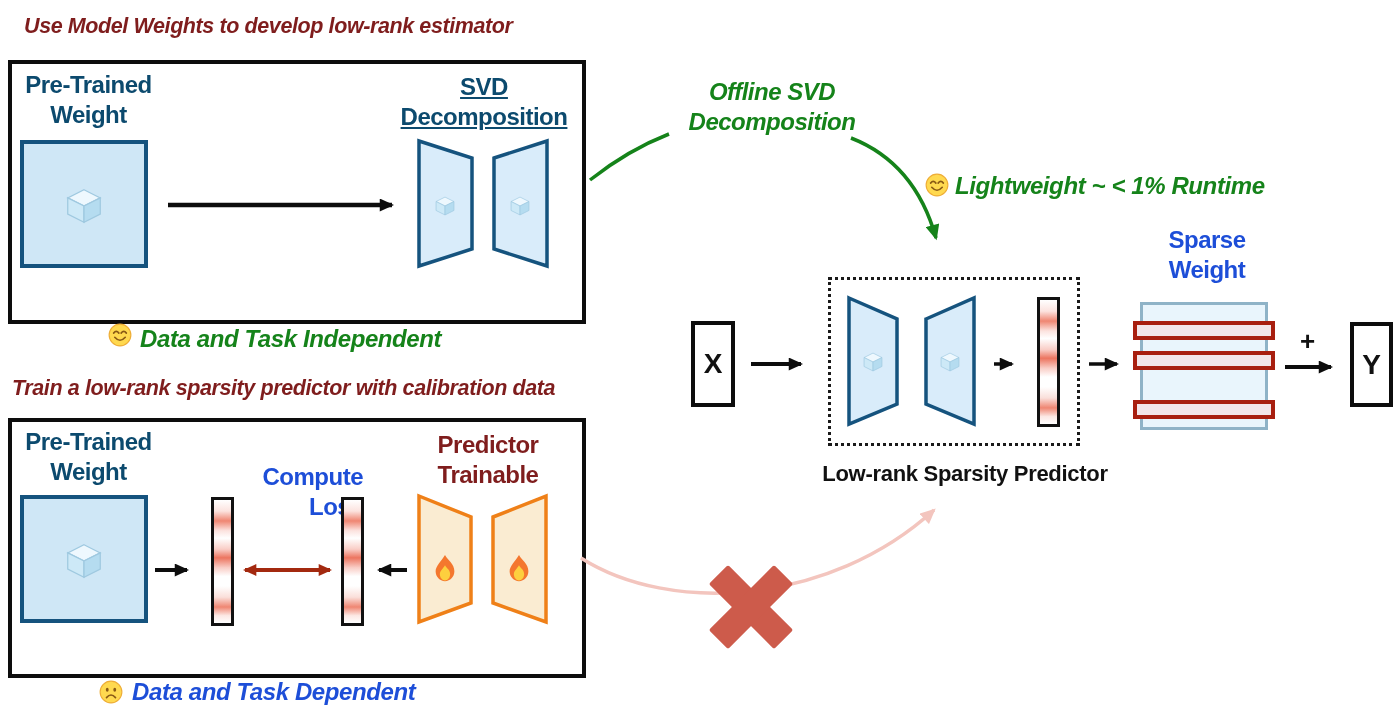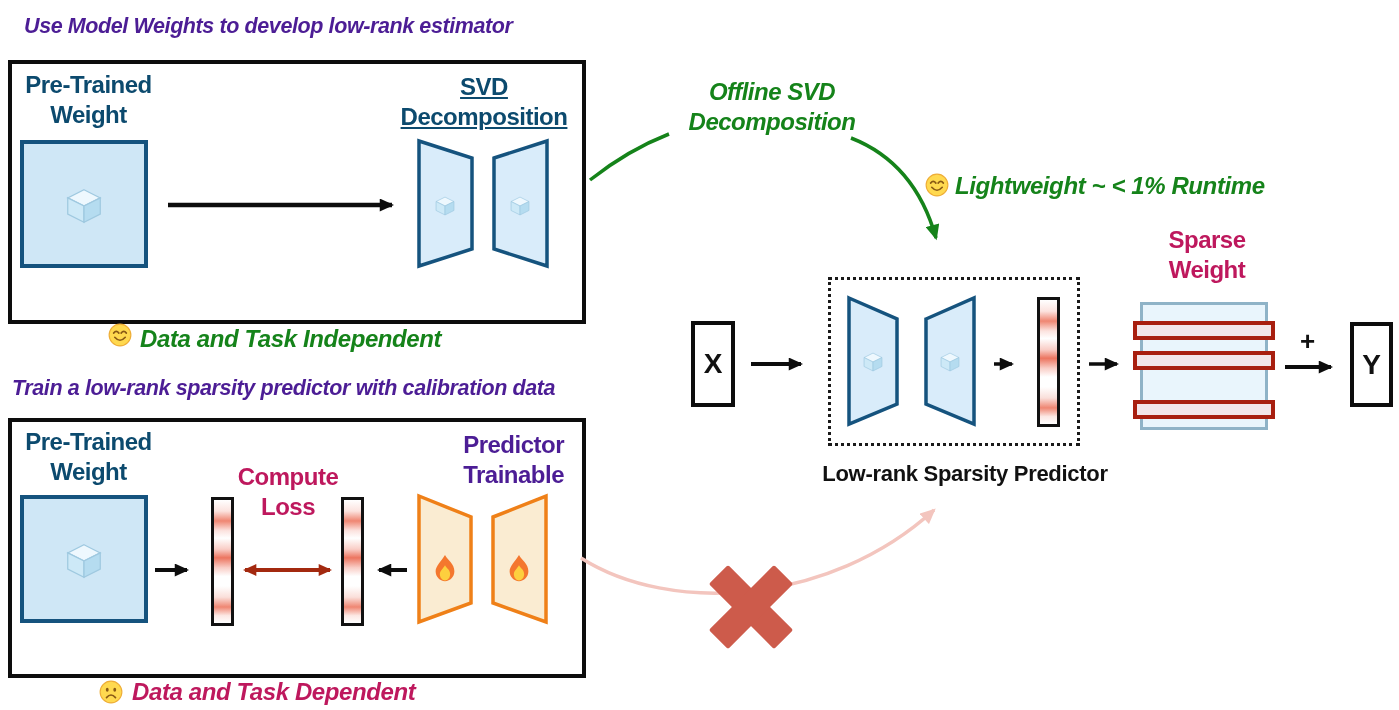--- a/index.html
+++ b/index.html
@@ -3,24 +3,24 @@
 <meta charset="utf-8">
 <style>
   html,body{margin:0;padding:0;background:#fff;}
   .canvas{position:relative;width:1399px;height:710px;background:#ffffff;overflow:hidden;
           font-family:"Liberation Sans",sans-serif;}
   .abs{position:absolute;}
   .h{font-style:italic;font-weight:700;font-size:21.5px;letter-spacing:-0.4px;white-space:nowrap;}
   .lbl{font-weight:700;font-size:24px;letter-spacing:-0.5px;text-align:center;line-height:1.25;}
   .note{font-weight:700;font-size:24px;letter-spacing:-0.4px;white-space:nowrap;font-style:italic;}
   .cap{font-weight:700;font-size:22px;letter-spacing:-0.3px;text-align:center;color:#111;}
-  .c-orange{color:#4c1d95;text-align:right;}
+  .c-orange{color:#7f1d1d;}
   .c-blue{color:#0c4a6e;}
   .c-green{color:#15831a;}
-  .c-red{color:#be185d;}
+  .c-red{color:#1d4ed8;}
   .panel{background:#fff;border:4px solid #0d0d0d;}
   .wsquare{background:#cfe7f6;border:4px solid #15537e;box-sizing:border-box;}
   .vbar{box-sizing:border-box;width:23px;border:3px solid #111;
         background:linear-gradient(180deg,
           #ffffff 0%, #fce3df 9%, #ef8672 17%, #fce3df 25%, #ffffff 31%,
           #f9cdc6 40%, #ec7560 47%, #f9cdc6 55%, #ffffff 62%, #ffffff 70%,
           #fadfda 79%, #ef8672 87%, #fce8e4 94%, #ffffff 100%);}
   .xybox{box-sizing:border-box;border:4px solid #0d0d0d;background:#fff;display:flex;
          align-items:center;justify-content:center;font-weight:700;font-size:28px;color:#111;}
   .dotted{box-sizing:border-box;border:3px dotted #1a1a1a;background:transparent;}
@@ -51,21 +51,21 @@
   </div>
   <div class="abs note c-green" style="left:140px;top:325px;">Data and Task Independent</div>
 
   <div class="abs panel" style="left:8px;top:418px;width:570px;height:252px;"></div>
   <div class="abs lbl c-blue" style="left:16px;top:427px;width:145px;">
     <div>Pre-Trained</div>
     <div>Weight</div>
   </div>
   <div class="abs wsquare" style="left:20px;top:495px;width:128px;height:128px;"></div>
   <div class="abs vbar" style="left:211px;top:497px;height:129px;"></div>
-  <div class="abs lbl c-red" style="left:213px;top:462px;width:150px;">
+  <div class="abs lbl c-red" style="left:213px;top:462px;width:150px;text-align:right;">
     <div>Compute</div>
     <div>Loss</div>
   </div>
   <div class="abs vbar" style="left:341px;top:497px;height:129px;"></div>
   <div class="abs lbl c-orange" style="left:412px;top:430px;width:152px;">
     <div>Predictor</div>
     <div>Trainable</div>
   </div>
   <div class="abs note c-red" style="left:132px;top:678px;">Data and Task Dependent</div>
 

